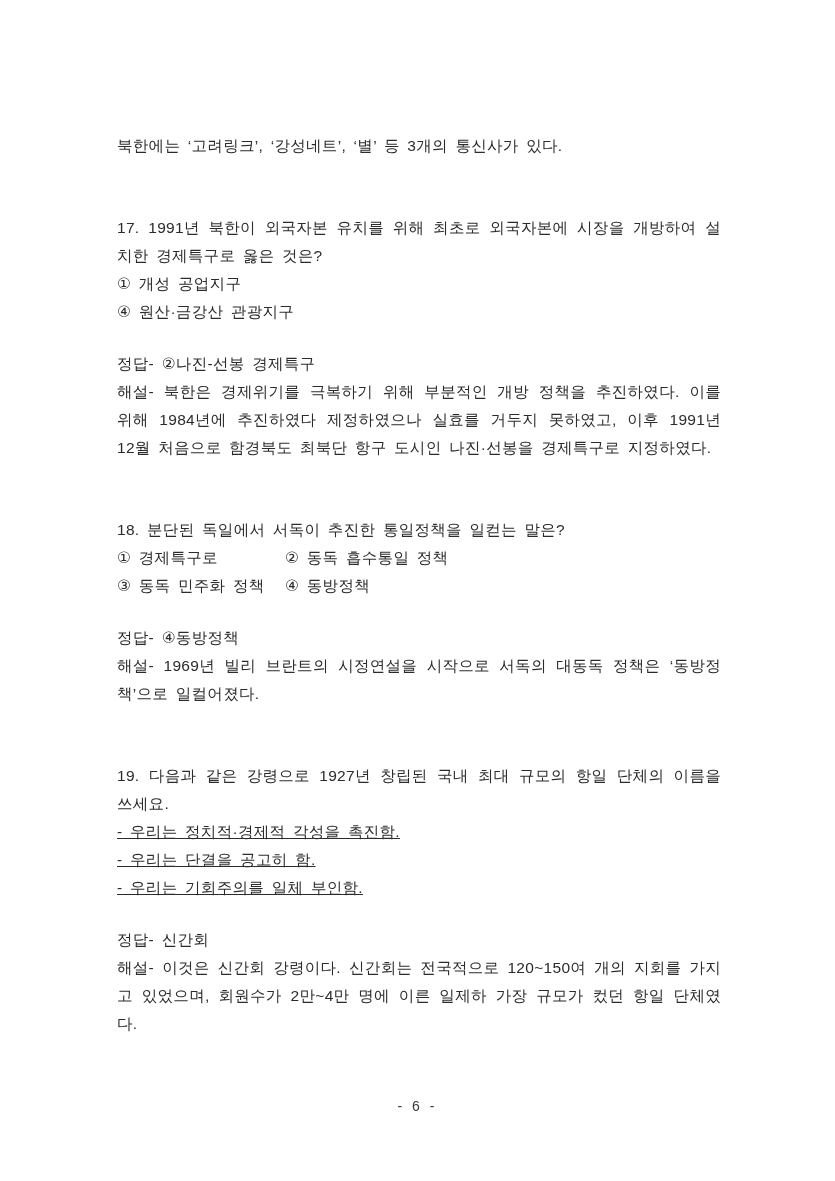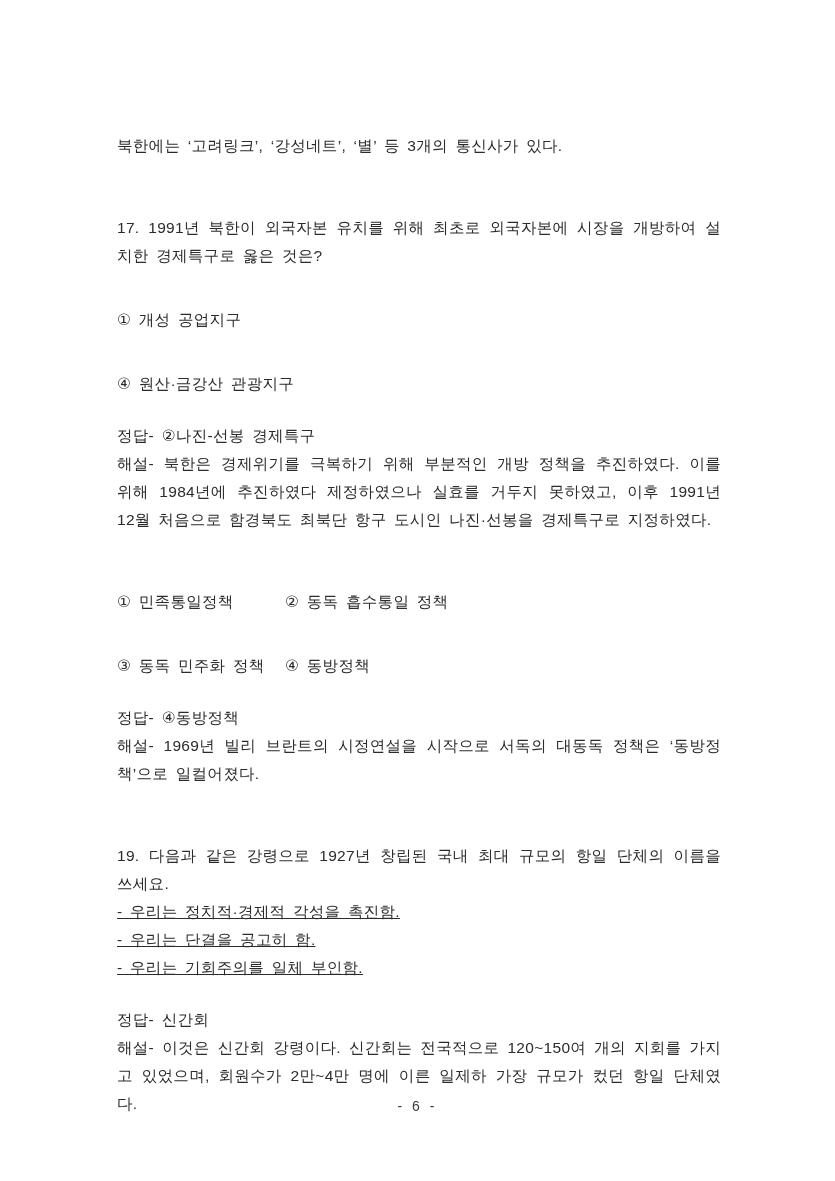--- a/index.html
+++ b/index.html
@@ -30,21 +30,20 @@
     text-align: justify;
     text-align-last: left;
     word-spacing: 3px;
   }
   .qa-section {
     margin-top: 54px;
   }
   .opts-row {
     display: flex;
     align-items: baseline;
-    margin-top: 36px;
   }
   .opt-col1 {
     min-width: 160px;
     margin-right: 8px;
     white-space: nowrap;
     word-spacing: 3px;
   }
   .opt-col2 {
     white-space: nowrap;
     word-spacing: 3px;
@@ -80,22 +79,23 @@
       <span class="opt-col1">① 개성 공업지구</span>
     </div>
     <div class="opts-row">
       <span class="opt-col2">④ 원산·금강산 관광지구</span>
     </div>
     <p class="answer-line">정답- ②나진-선봉 경제특구</p>
     <p>해설- 북한은 경제위기를 극복하기 위해 부분적인 개방 정책을 추진하였다. 이를 위해 1984년에 추진하였다 제정하였으나 실효를 거두지 못하였고, 이후 1991년 12월 처음으로 함경북도 최북단 항구 도시인 나진·선봉을 경제특구로 지정하였다.</p>
   </section>
 
   <section class="qa-section">
+    <p>18. 분단된 독일에서 서독이 추진한 통일정책을 일컫는 말은?</p>
     <div class="opts-row">
-      <span class="opt-col1">① 민족통일정책</span>
+      <span class="opt-col1">① 경제특구로</span>
       <span class="opt-col2">② 동독 흡수통일 정책</span>
     </div>
     <div class="opts-row">
       <span class="opt-col1">③ 동독 민주화 정책</span>
       <span class="opt-col2">④ 동방정책</span>
     </div>
     <p class="answer-line">정답- ④동방정책</p>
     <p>해설- 1969년 빌리 브란트의 시정연설을 시작으로 서독의 대동독 정책은 ‘동방정책’으로 일컬어졌다.</p>
   </section>
 

